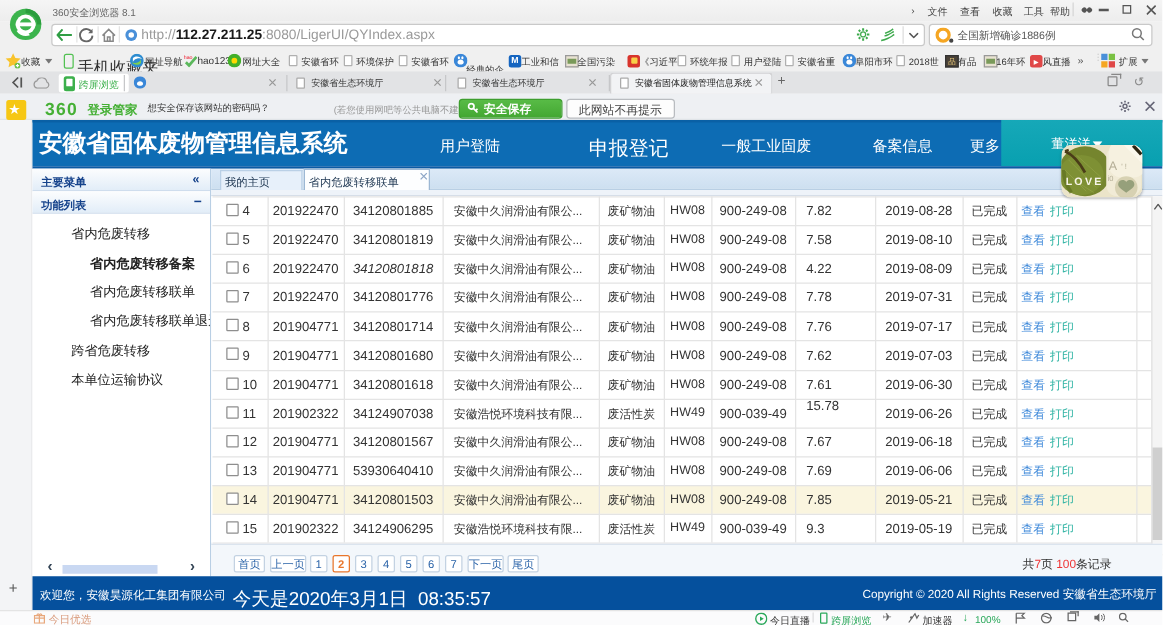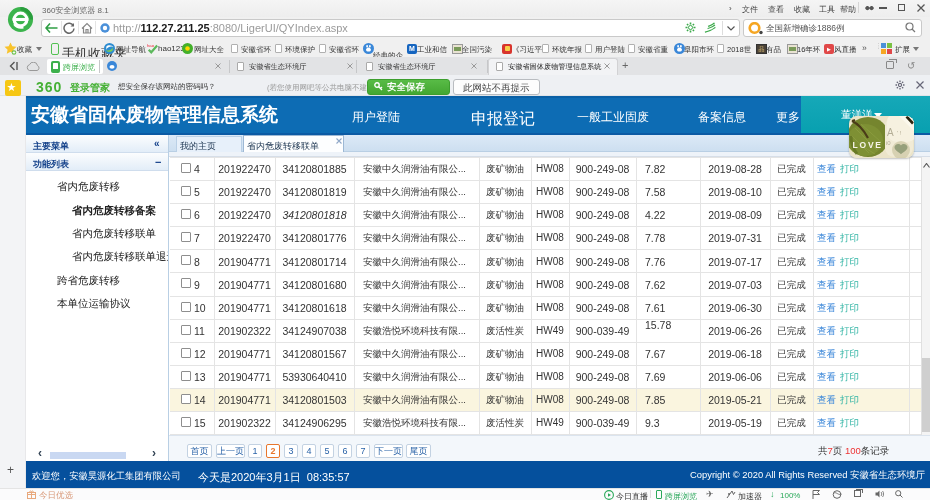--- a/index.html
+++ b/index.html
@@ -505,21 +505,21 @@
 <div class="abs" style="left:302px;top:444px;width:14px;height:14px;background:#fff;border:1px solid #c3d2e2;border-radius:2px;text-align:center;font-size:9px;line-height:13px;color:#2a63a8;white-space:nowrap;overflow:hidden;">4</div>
 <div class="abs" style="left:320px;top:444px;width:14px;height:14px;background:#fff;border:1px solid #c3d2e2;border-radius:2px;text-align:center;font-size:9px;line-height:13px;color:#2a63a8;white-space:nowrap;overflow:hidden;">5</div>
 <div class="abs" style="left:338px;top:444px;width:14px;height:14px;background:#fff;border:1px solid #c3d2e2;border-radius:2px;text-align:center;font-size:9px;line-height:13px;color:#2a63a8;white-space:nowrap;overflow:hidden;">6</div>
 <div class="abs" style="left:356px;top:444px;width:14px;height:14px;background:#fff;border:1px solid #c3d2e2;border-radius:2px;text-align:center;font-size:9px;line-height:13px;color:#2a63a8;white-space:nowrap;overflow:hidden;">7</div>
 <div class="abs" style="left:374px;top:444px;width:29px;height:14px;background:#fff;border:1px solid #c3d2e2;border-radius:2px;text-align:center;font-size:9px;line-height:13px;color:#2a63a8;white-space:nowrap;overflow:hidden;">下一页</div>
 <div class="abs" style="left:406px;top:444px;width:25px;height:14px;background:#fff;border:1px solid #c3d2e2;border-radius:2px;text-align:center;font-size:9px;line-height:13px;color:#2a63a8;white-space:nowrap;overflow:hidden;">尾页</div>
 <div class="abs" style="left:818px;top:445px;font-size:9.5px;color:#333;">共<span style="color:#e33;">7</span>页 <span style="color:#e33;">100</span>条记录</div>
 
 <div class="abs" style="left:26px;top:461px;width:904px;height:27px;background:#05509d;"></div>
 <div class="abs" style="left:32px;top:470px;font-size:9.3px;color:#fff;white-space:nowrap;">欢迎您，安徽昊源化工集团有限公司</div>
-<div class="abs" style="left:198px;top:470px;font-size:11px;color:#fff;white-space:nowrap;">今天是2020年3月1日&nbsp;&nbsp;08:35:57</div>
+<div class="abs" style="left:186px;top:470px;font-size:15px;color:#fff;white-space:nowrap;">今天是2020年3月1日&nbsp;&nbsp;08:35:57</div>
 <div class="abs" style="left:690px;top:469px;font-size:9.4px;color:#fff;white-space:nowrap;">Copyright © 2020 All Rights Reserved 安徽省生态环境厅</div>
 
 <div class="abs" style="left:0;top:488px;width:930px;height:12px;background:#fbfbfc;border-top:1px solid #e4e4e4;"></div>
 <svg class="abs" style="left:27px;top:490px;" width="9" height="9" viewBox="0 0 9 9">
     <rect x="0.5" y="2.5" width="8" height="6" fill="none" stroke="#e8a87c" stroke-width="1"></rect>
     <path d="M4.5 2.5 v6 M0.5 4.5 h8" stroke="#e8a87c" stroke-width="1"></path>
     <path d="M2.5 2.5 C2.5 0.5 4.5 0.5 4.5 2.5 C4.5 0.5 6.5 0.5 6.5 2.5" fill="none" stroke="#e8a87c" stroke-width="1"></path>
   </svg>
 <div class="abs" style="left:39px;top:490px;font-size:8.5px;color:#d89878;">今日优选</div>
 <svg class="abs" style="left:604px;top:489.5px;" width="10" height="10" viewBox="0 0 10 10">

